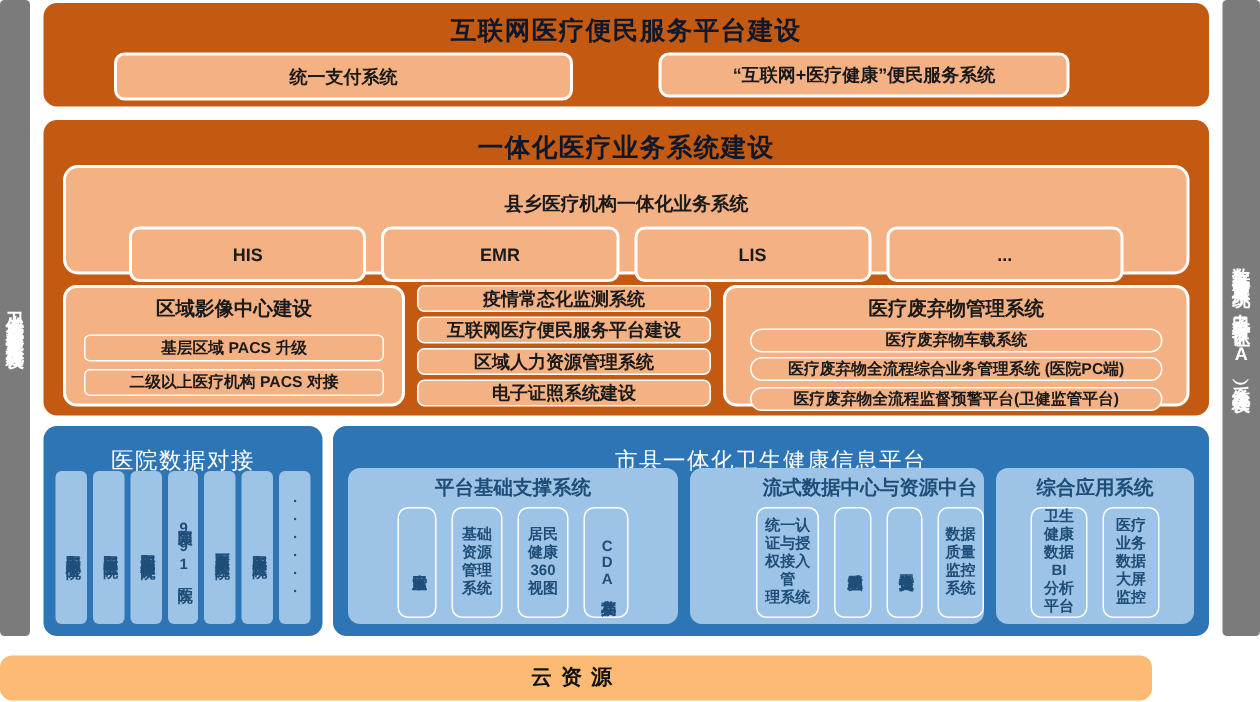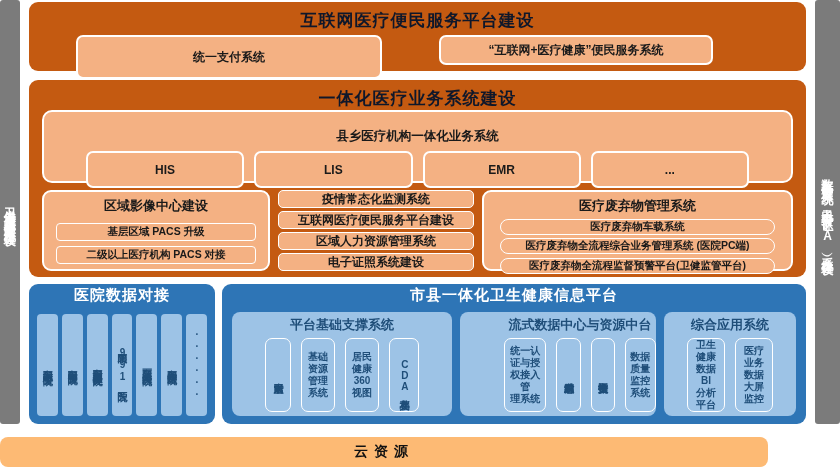--- a/index.html
+++ b/index.html
@@ -13,21 +13,21 @@
   .side-bar span{writing-mode:vertical-rl;text-orientation:upright;color:#fff;
                  font-weight:bold;font-size:12px;letter-spacing:2px;line-height:1;}
   
   .orange-panel{position:absolute;left:29px;width:777px;background:#C45A11;border-radius:9px;}
   #top-panel{top:2px;height:69px;}
   #mid-panel{top:80px;height:197px;}
   .panel-title{color:#0f172a;font-weight:bold;font-size:17px;text-align:center;padding-top:7px;letter-spacing:1px;}
   .lbox{background:#F4B183;border:2px solid #fff;border-radius:7px;display:flex;
         align-items:center;justify-content:center;font-weight:bold;font-size:12px;color:#1a1a1a;
         text-align:center;box-sizing:border-box;}
-  #pay-box{position:absolute;left:47px;top:33px;width:306px;height:44px;}
+  #pay-box{position:absolute;left:47px;top:33px;width:306px;height:32px;}
   #conv-box{position:absolute;left:410px;top:33px;width:274px;height:30px;}
   
   #county{position:absolute;left:13px;top:30px;width:751px;height:73px;background:#F4B183;
           border:2px solid #fff;border-radius:10px;box-sizing:border-box;}
   #county .sub-title{font-size:12.5px;font-weight:bold;color:#1a1a1a;text-align:center;padding-top:16px;}
   #county .row{display:flex;gap:10px;padding:6px 42px 0;}
   #county .row .lbox{flex:1;height:37px;}
   
   #mid-bottom{position:absolute;left:13px;top:110px;width:751px;height:81px;display:flex;gap:8px;}
   .ocol{background:#F4B183;border:2px solid #fff;border-radius:9px;box-sizing:border-box;}
@@ -36,21 +36,21 @@
   #imaging .inner{margin:8px 12px 0;height:18px;font-size:10.5px;border-width:1.5px;border-radius:4px;}
   #imaging .inner + .inner{margin-top:5px;}
   #mid-stack{width:196px;display:flex;flex-direction:column;justify-content:space-between;}
   #mid-stack .lbox{height:18px;border-width:1.5px;border-radius:5px;}
   #waste{flex:1;}
   #waste .inner{margin:3.5px 16px 0;height:16px;font-size:10.5px;border-width:1.5px;border-radius:8px;}
   
   .blue-panel{position:absolute;top:284px;height:140px;background:#2E75B6;border-radius:9px;}
   #hosp-panel{left:29px;width:186px;}
   #platform-panel{left:222px;width:584px;}
-  .blue-title{color:#fff;font-weight:bold;font-size:15px;text-align:center;padding-top:2px;letter-spacing:1px;}
+  .blue-title{color:#fff;font-weight:normal;font-size:15px;text-align:center;padding-top:14px;letter-spacing:1px;}
   #hosp-cols{position:absolute;left:8px;right:8px;top:30px;bottom:8px;display:flex;gap:4px;}
   .hosp-col{flex:1;background:#9DC3E6;border-radius:4px;display:flex;align-items:center;justify-content:center;}
   .hosp-col span{writing-mode:vertical-rl;text-orientation:upright;color:#1F4E79;
                  font-weight:bold;font-size:10px;line-height:1;letter-spacing:1px;}
   #groups{position:absolute;left:10px;right:10px;top:28px;bottom:8px;display:flex;gap:8px;}
   .group{background:#9DC3E6;border-radius:8px;box-sizing:border-box;}
   #group-0{width:220px;} #group-1{width:196px;padding-left:44px;} #group-2{flex:1;}
   .group-title{font-size:13px;font-weight:bold;color:#1F4E79;text-align:center;padding-top:4px;}
   .group-items{display:flex;justify-content:center;align-items:stretch;gap:10px;padding-top:4px;height:74px;}
   .ib{background:#9DC3E6;border:1.5px solid #fff;border-radius:7px;display:flex;align-items:center;
@@ -83,22 +83,22 @@
     <div class="lbox" id="conv-box">“互联网+医疗健康”便民服务系统</div>
   </div>
 
   <div class="orange-panel" id="mid-panel">
     <div class="panel-title">一体化医疗业务系统建设</div>
 
     <div id="county">
       <div class="sub-title">县乡医疗机构一体化业务系统</div>
       <div class="row">
         <div class="lbox">HIS</div>
+        <div class="lbox">EMR</div>
         <div class="lbox">LIS</div>
-        <div class="lbox">EMR</div>
         <div class="lbox">...</div>
       </div>
     </div>
 
     <div id="mid-bottom">
       <div class="ocol" id="imaging">
         <div class="ocol-title">区域影像中心建设</div>
         <div class="lbox inner">基层区域 PACS 升级</div>
         <div class="lbox inner">二级以上医疗机构 PACS 对接</div>
       </div>

